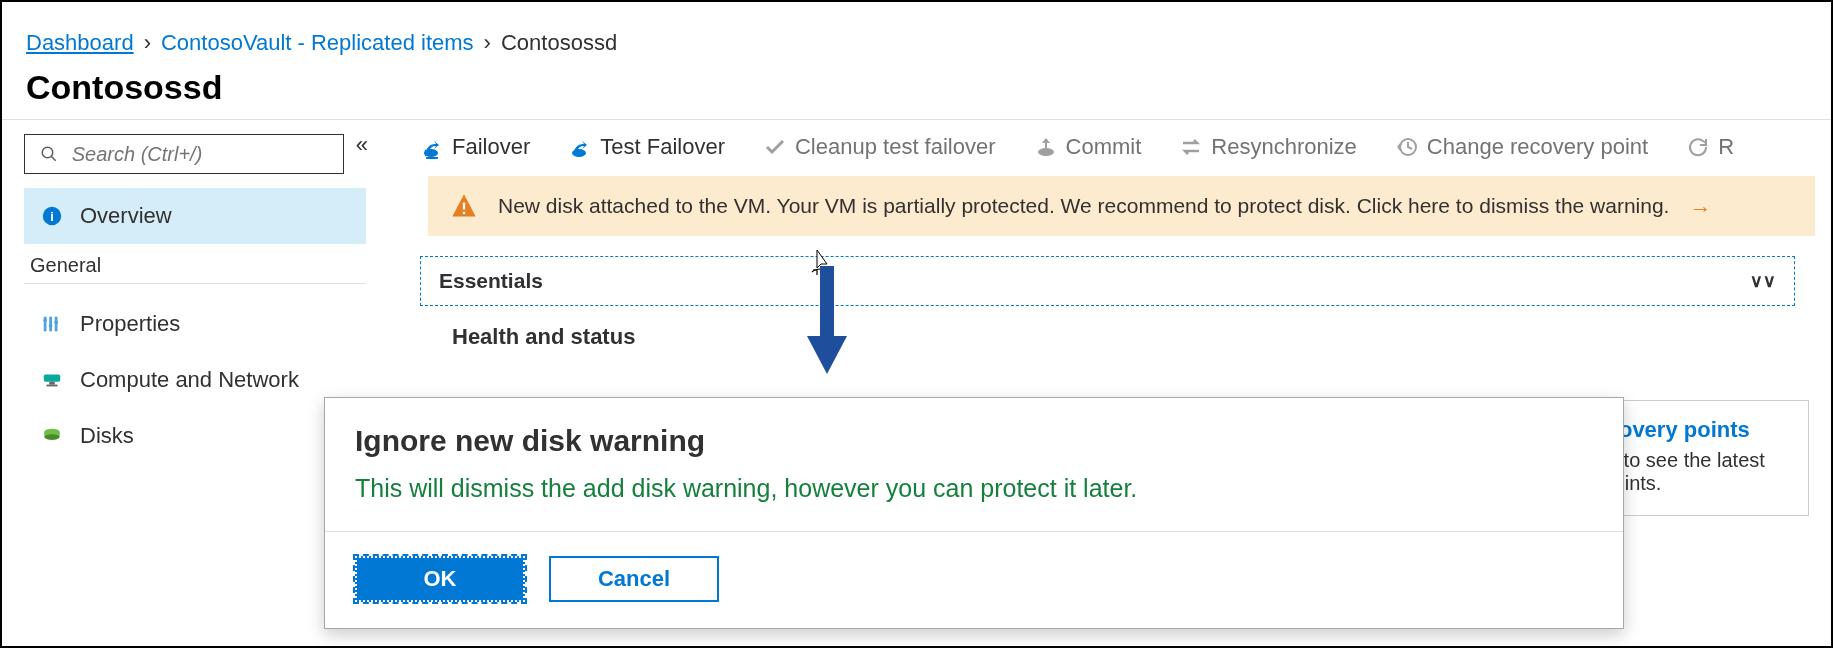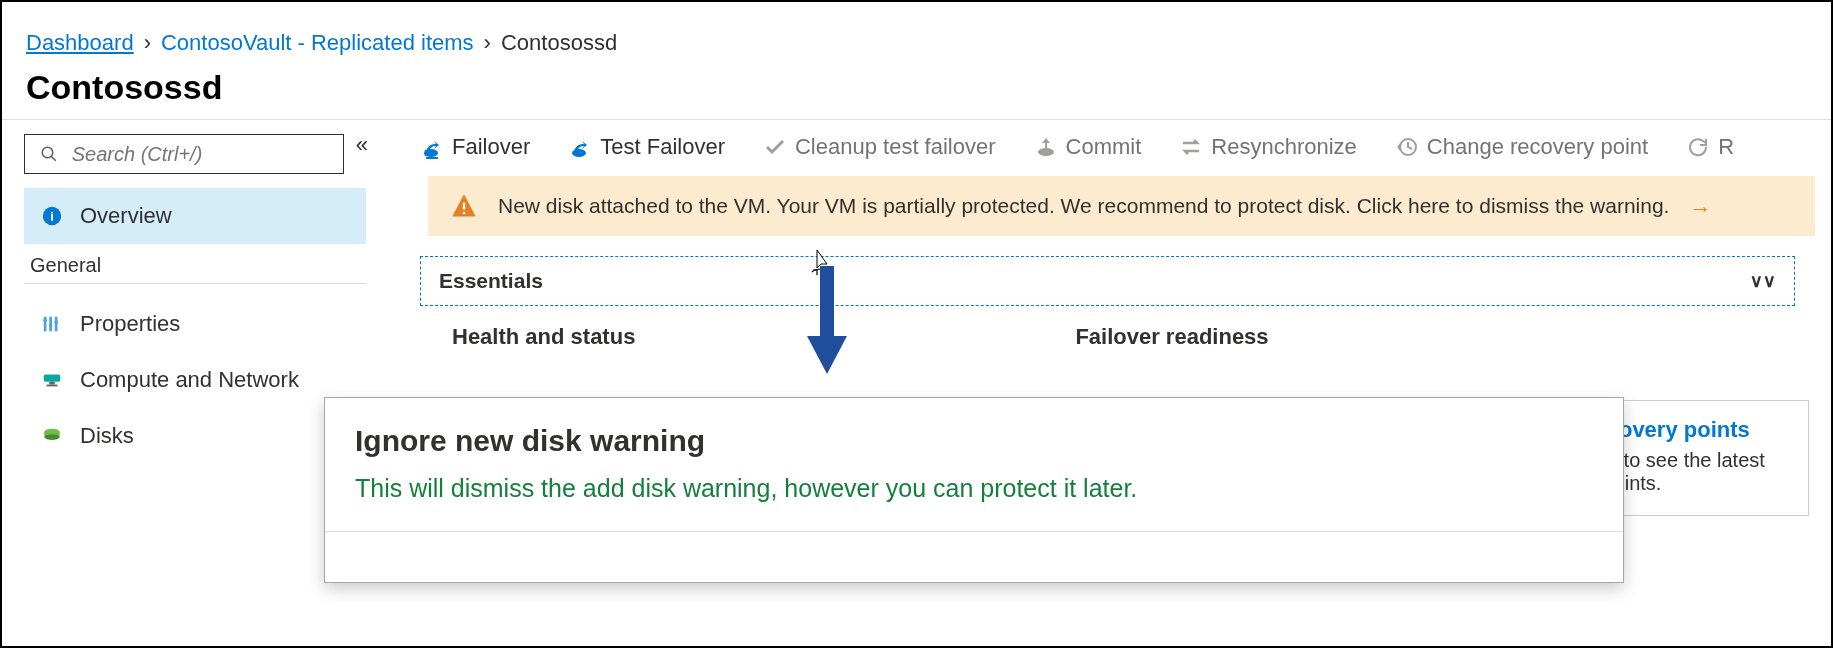--- a/index.html
+++ b/index.html
@@ -231,21 +231,20 @@
       </div>
 
       <div class="essentials">
         <span>Essentials</span>
         <span class="chev-expand">∨∨</span>
       </div>
 
       <div class="panels">
         <div class="panel-title">Health and status</div>
         <div style="width:320px"></div>
-        <div class="panel-title">Failover readiness</div>
       </div>
     </div>
   </div>
 
   <div class="recovery-card">
     <div class="title">est recovery points</div>
     <div class="desc">
       <span>k above to see the latest</span><br>
       <span>overy points.</span>
     </div>
@@ -259,15 +258,19 @@
 
   <svg class="big-arrow" viewBox="0 0 50 110">
     <rect x="18" y="0" width="14" height="70" fill="#1f4e9c"></rect>
     <path d="M5 70h40L25 108z" fill="#1f4e9c"></path>
   </svg>
 
   <div class="dialog">
     <h2>Ignore new disk warning</h2>
     <p>This will dismiss the add disk warning, however you can protect it later.</p>
     <div class="sep"></div>
+    <div class="btn-row">
+      <div class="btn-primary">OK</div>
+      <div class="btn-secondary">Cancel</div>
+    </div>
   </div>
 
 </div>
 
 </body></html>

